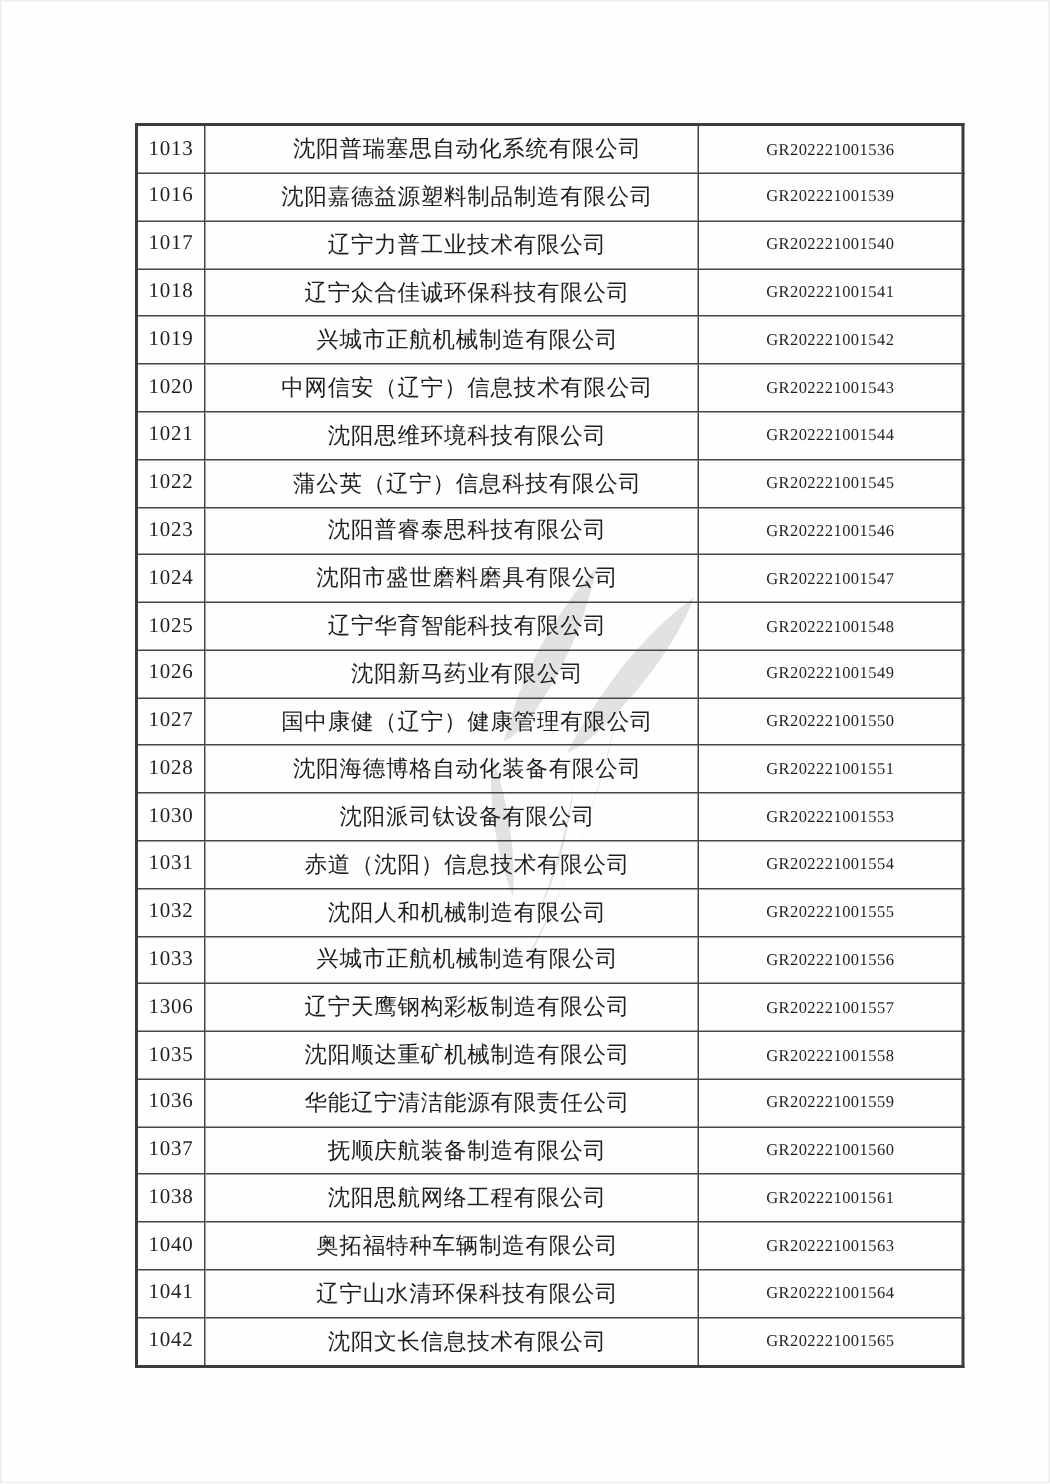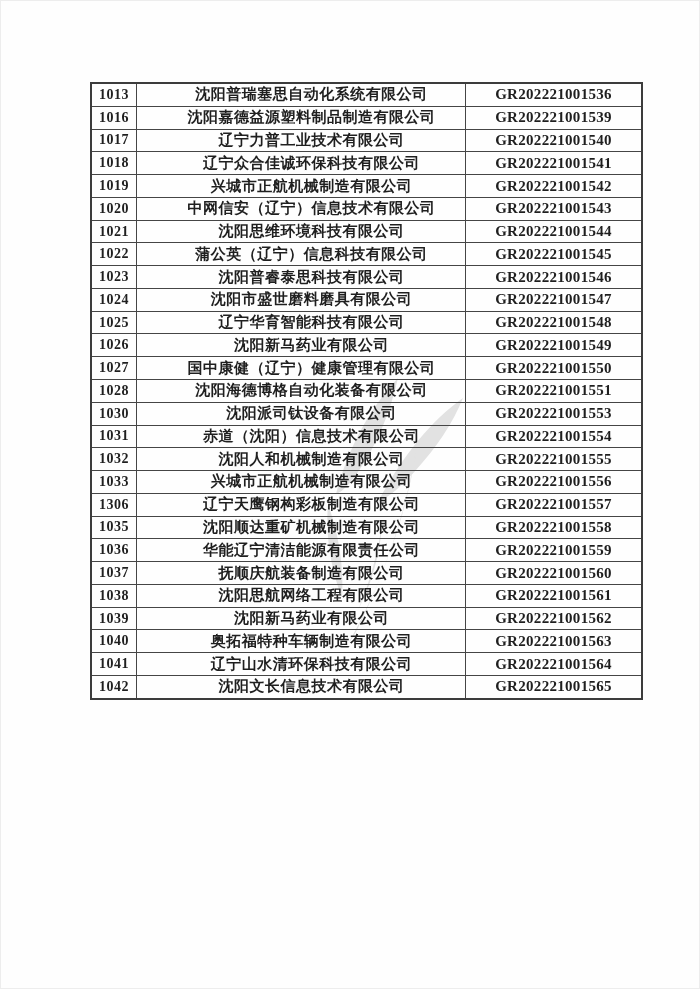--- a/index.html
+++ b/index.html
@@ -24,26 +24,25 @@
     width: 145px;
     height: 268px;
     z-index: 0;
     pointer-events: none;
   }
   .cert-table {
     position: absolute;
     left: 90px;
     top: 82px;
     width: 520px;
-    height: 618px;
+    height: 830px;
     border-collapse: collapse;
     table-layout: fixed;
     z-index: 1;
     background: transparent;
-    font-weight: bold;
   }
   .cert-table td {
     border: 1px solid #454545;
     text-align: center;
     vertical-align: middle;
     padding: 0 2px;
     overflow: hidden;
     white-space: nowrap;
   }
   .cert-table { border: 2px solid #3c3c3c; }
@@ -53,21 +52,21 @@
     letter-spacing: 0.5px;
   }
   td.company-cell {
     width: 303px;
     font-size: 15px;
     letter-spacing: 0.5px;
     padding-left: 23px;
   }
   td.code-cell {
     width: 171px;
-    font-size: 15px;
+    font-size: 11px;
     letter-spacing: 0.3px;
   }
 </style>
 </head>
 <body>
 
 <div class="page">
 
   <svg class="watermark" viewBox="0 0 145 268" xmlns="http://www.w3.org/2000/svg" aria-hidden="true">
     <g id="wm-group">
@@ -220,25 +219,20 @@
       <td class="company-cell">抚顺庆航装备制造有限公司</td>
       <td class="code-cell">GR202221001560</td>
     </tr>
 
     <tr>
       <td class="serial-cell">1038</td>
       <td class="company-cell">沈阳思航网络工程有限公司</td>
       <td class="code-cell">GR202221001561</td>
     </tr>
 
-    <tr>
-      <td class="serial-cell">1039</td>
-      <td class="company-cell">沈阳新马药业有限公司</td>
-      <td class="code-cell">GR202221001562</td>
-    </tr>
 
     <tr>
       <td class="serial-cell">1040</td>
       <td class="company-cell">奥拓福特种车辆制造有限公司</td>
       <td class="code-cell">GR202221001563</td>
     </tr>
 
     <tr>
       <td class="serial-cell">1041</td>
       <td class="company-cell">辽宁山水清环保科技有限公司</td>

